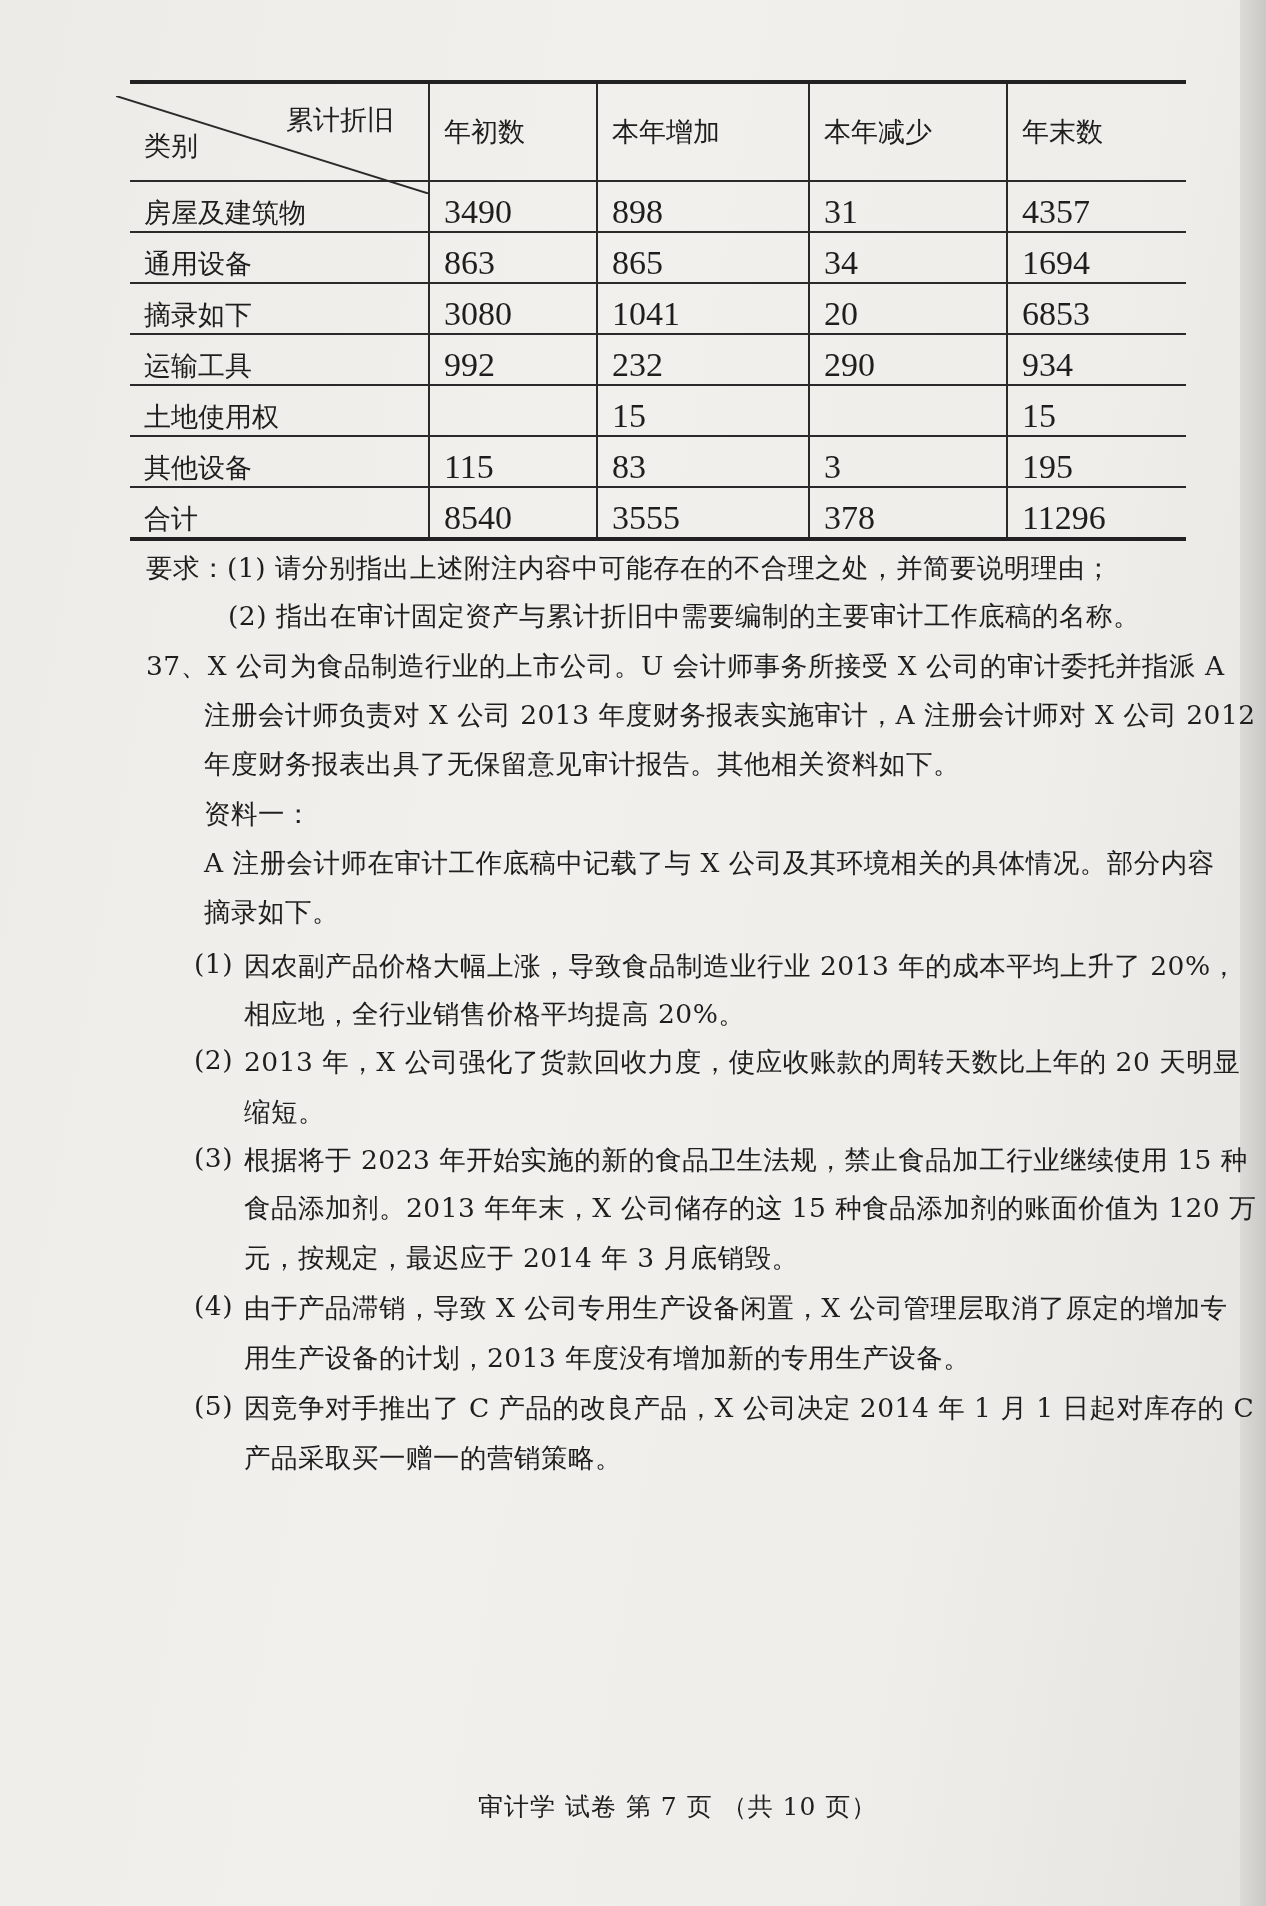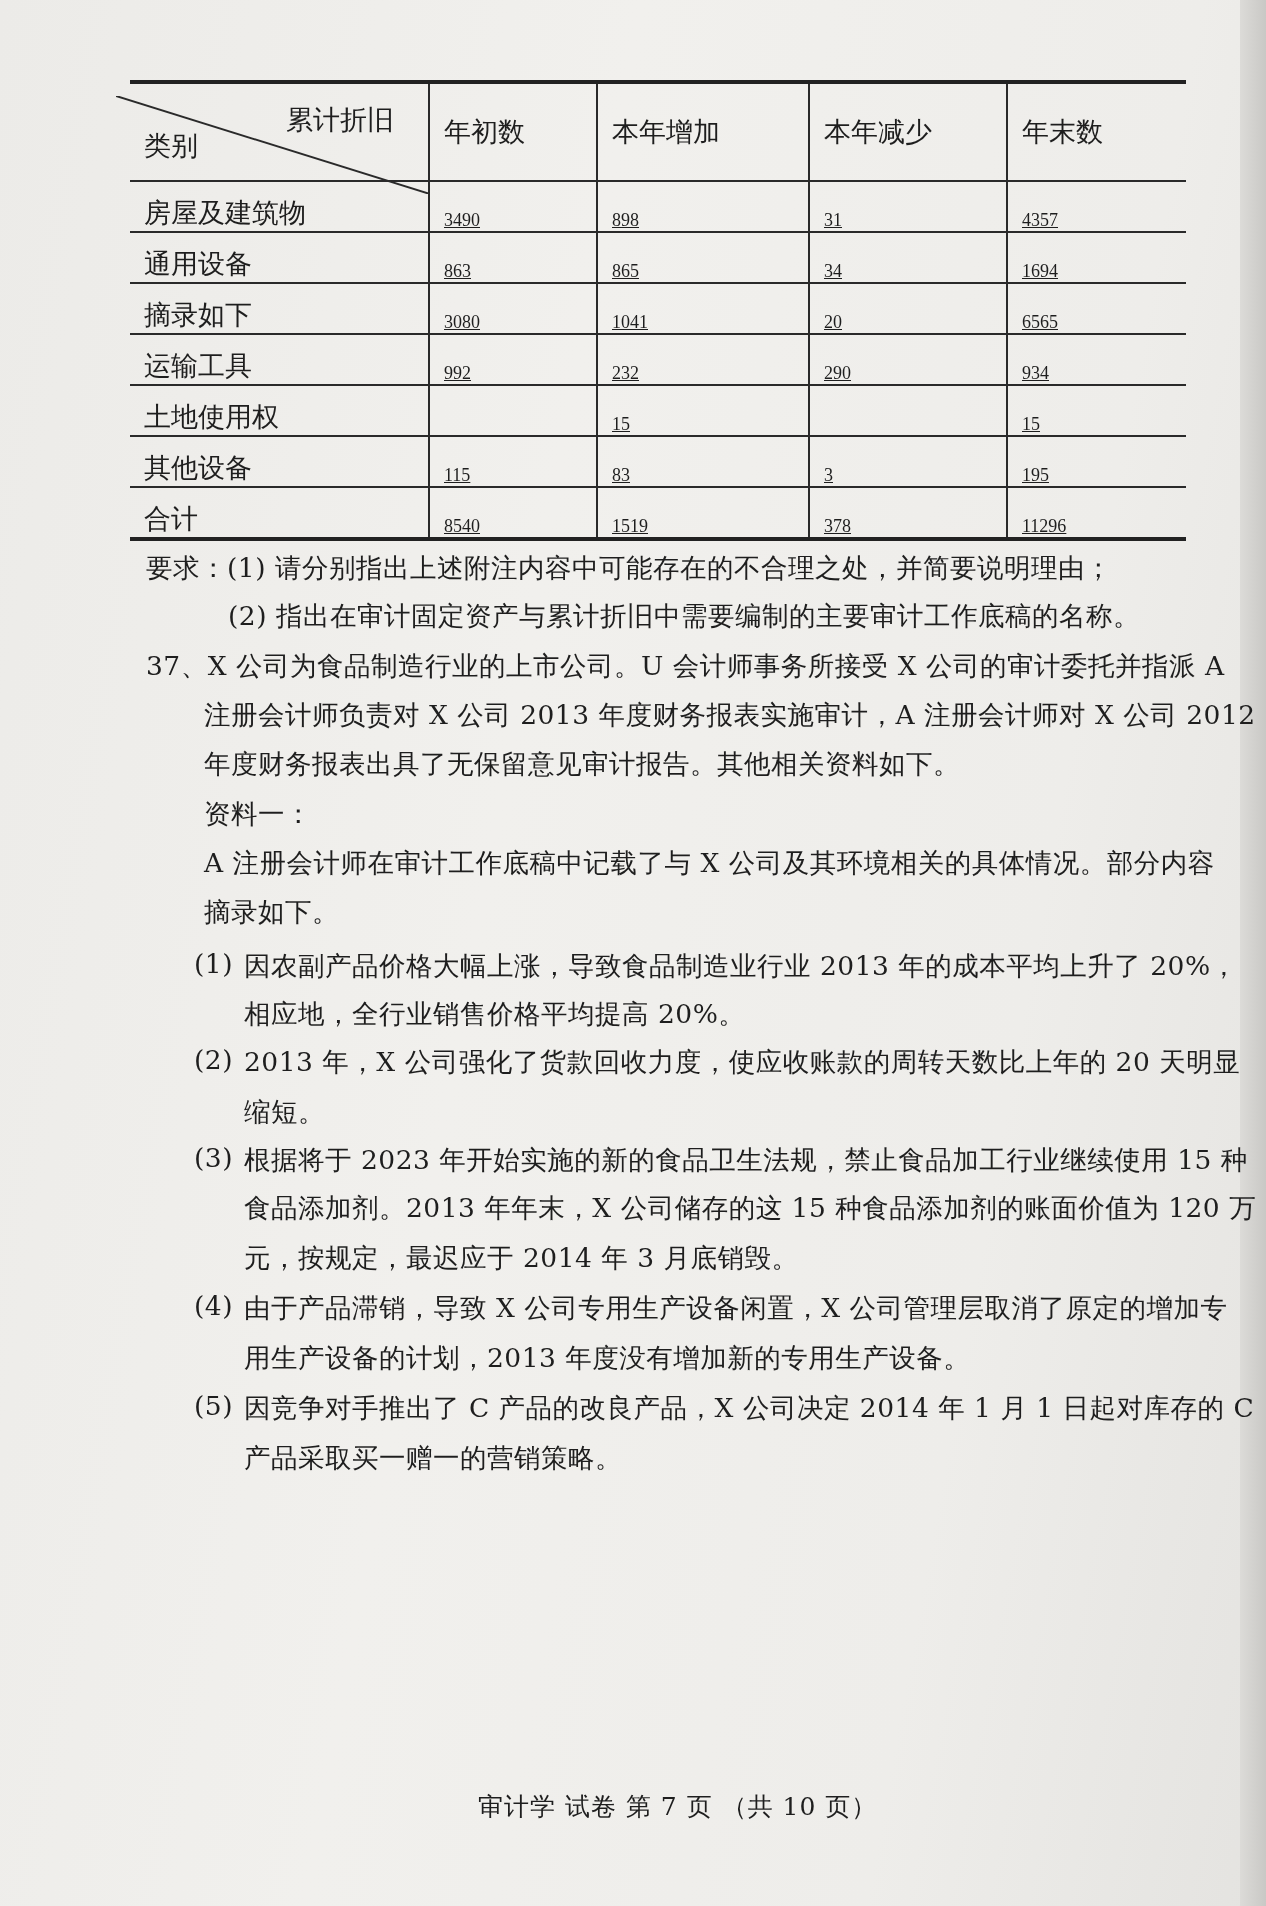--- a/index.html
+++ b/index.html
@@ -14,21 +14,21 @@
     background: linear-gradient(90deg, #dcdbd8, #c9c8c5); }
   table.dep {
     position:absolute; left:130px; top:80px; width:1056px;
     border-collapse:collapse; font-size:27px;
   }
   table.dep td { border-bottom:2px solid #2a2a2a; height:49px; padding:0 0 0 14px; vertical-align:bottom; }
   table.dep td + td { border-left:2px solid #2a2a2a;margin-left:28px; }
   table.dep tr.head td { height:96px; vertical-align:middle; }
   table.dep tr:first-child td { border-top:4px solid #222; }
   table.dep tr:last-child td { border-bottom:4px solid #222; }
-  .num { font-family:"Liberation Serif", serif; font-size:18px;text-decoration:underline; }
+  .num { font-family:"Liberation Serif", serif; font-size:34px; }
   .diag { position:relative; width:100%; height:72px; }
   .diag svg { position:absolute; left:-14px; top:0; }
   .diag .tr { position:absolute; right:34px; top:6px; }
   .diag .bl { position:absolute; left:0; bottom:4px; }
   .para { position:absolute; font-size:26.5px; white-space:nowrap; letter-spacing:0.5px; }
   .footer { position:absolute; left:478px; top:1790px; font-size:25px; letter-spacing:1px; }
 </style>
 </head>
 <body>
 
@@ -63,21 +63,21 @@
     <td class="num">863</td>
     <td class="num">865</td>
     <td class="num">34</td>
     <td class="num">1694</td>
   </tr>
   <tr>
     <td>摘录如下</td>
     <td class="num">3080</td>
     <td class="num">1041</td>
     <td class="num">20</td>
-    <td class="num">6565</td>
+    <td class="num">6853</td>
   </tr>
   <tr>
     <td>运输工具</td>
     <td class="num">992</td>
     <td class="num">232</td>
     <td class="num">290</td>
     <td class="num">934</td>
   </tr>
   <tr>
     <td>土地使用权</td>
@@ -89,21 +89,21 @@
   <tr>
     <td>其他设备</td>
     <td class="num">115</td>
     <td class="num">83</td>
     <td class="num">3</td>
     <td class="num">195</td>
   </tr>
   <tr>
     <td>合计</td>
     <td class="num">8540</td>
-    <td class="num">1519</td>
+    <td class="num">3555</td>
     <td class="num">378</td>
     <td class="num">11296</td>
   </tr>
 </tbody>
   </table>
 
 <div class="para" style="left:146px;top:550px">要求：(1) 请分别指出上述附注内容中可能存在的不合理之处，并简要说明理由；</div>
 <div class="para" style="left:228px;top:598px">(2) 指出在审计固定资产与累计折旧中需要编制的主要审计工作底稿的名称。</div>
 
 <div class="para" style="left:146px;top:648px">37、X 公司为食品制造行业的上市公司。U 会计师事务所接受 X 公司的审计委托并指派 A</div>

